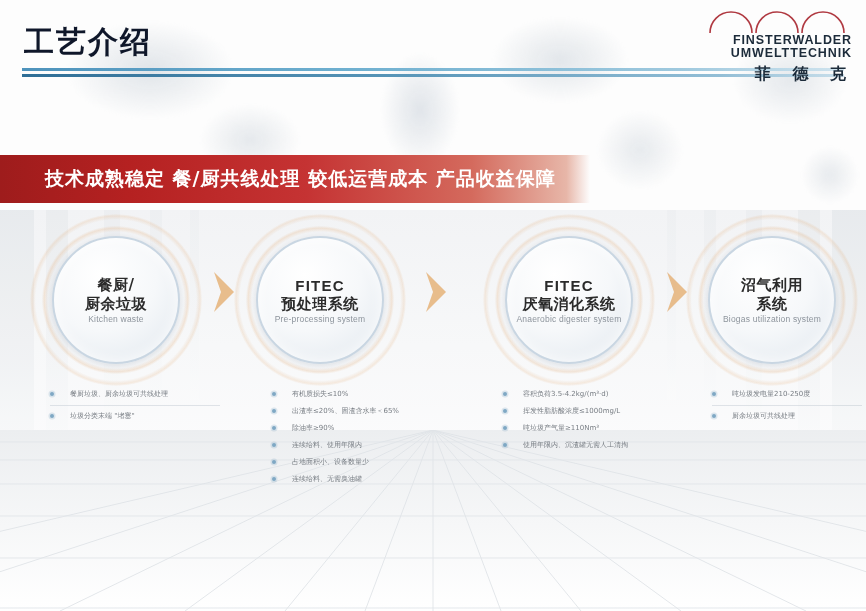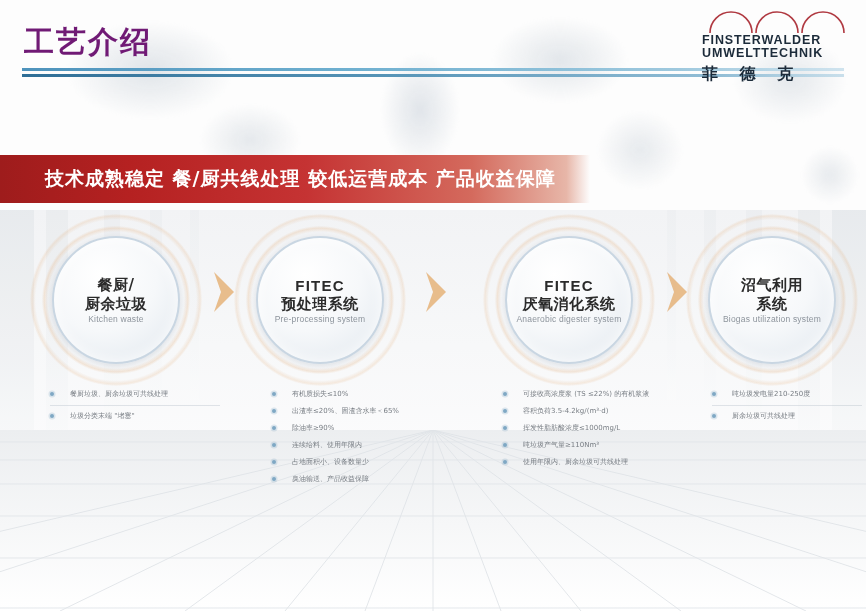--- a/index.html
+++ b/index.html
@@ -29,31 +29,31 @@
   }
   
   .pillars{position:absolute;left:0;top:210px;width:866px;height:300px;overflow:hidden;opacity:.75;}
   .pillar{position:absolute;top:0;background:linear-gradient(180deg,#e4e7ea 0%,#eef0f2 55%,#fafbfb 100%);}
   
   .floor{position:absolute;left:0;top:430px;width:866px;height:181px;}
 
   
   .page-title{
     position:absolute;left:24px;top:22px;
-    font-size:30px;font-weight:bold;color:#701a75;letter-spacing:2px;
+    font-size:30px;font-weight:bold;color:#0f172a;letter-spacing:2px;
     font-family:"DejaVu Sans","Liberation Sans",sans-serif;
   }
   .rule-wrap{position:absolute;left:22px;top:68px;width:822px;height:12px;}
   .rule-a{position:absolute;left:0;top:0;width:100%;height:3px;
     background:linear-gradient(90deg,#4e93bc 0%,#6fb0d0 40%,#9fc9de 80%,#cfe3ee 100%);}
   .rule-b{position:absolute;left:0;top:6px;width:100%;height:3px;
     background:linear-gradient(90deg,#2f6e96 0%,#5795b8 45%,#93bed6 85%,#c9dfeb 100%);}
 
   
-  .logo{position:absolute;right:14px;top:8px;width:150px;text-align:left;}
+  .logo{position:absolute;right:14px;top:8px;width:150px;text-align:right;}
   .logo-arches{display:block;margin:0 auto;}
   .logo-l1,.logo-l2{
     font-family:"Liberation Sans","DejaVu Sans",sans-serif;
     font-weight:bold;color:#1c2b3a;font-size:12.5px;letter-spacing:.9px;line-height:13px;
   }
   .logo-cn{
     margin-top:4px;font-size:16px;font-weight:bold;color:#1c2b3a;letter-spacing:6px;
     font-family:Liberation Mono, monospace;
   }
 
@@ -277,44 +277,40 @@
       <div class="bullet">
         <span class="dot"></span>
         <span class="txt">连续给料、使用年限内</span>
       </div>
       <div class="bullet">
         <span class="dot"></span>
         <span class="txt">占地面积小、设备数量少</span>
       </div>
       <div class="bullet">
         <span class="dot"></span>
-        <span class="txt">臭油输送、产品收益保障</span>
+        <span class="txt">连续给料、无需臭油罐</span>
       </div>
     </div>
 
     <div class="col" style="left:503px;width:215px;">
       <div class="bullet">
         <span class="dot"></span>
-        <span class="txt">可接收高浓度浆 (TS ≤22%) 的有机浆液</span>
-      </div>
-      <div class="bullet">
-        <span class="dot"></span>
         <span class="txt">容积负荷3.5-4.2kg/(m³·d)</span>
       </div>
       <div class="bullet">
         <span class="dot"></span>
         <span class="txt">挥发性脂肪酸浓度≤1000mg/L</span>
       </div>
       <div class="bullet">
         <span class="dot"></span>
         <span class="txt">吨垃圾产气量≥110Nm³</span>
       </div>
       <div class="bullet">
         <span class="dot"></span>
-        <span class="txt">使用年限内、厨余垃圾可共线处理</span>
+        <span class="txt">使用年限内、沉渣罐无需人工清掏</span>
       </div>
     </div>
 
     <div class="col" style="left:712px;width:150px;">
       <div class="bullet">
         <span class="dot"></span>
         <span class="txt">吨垃圾发电量210-250度</span>
       </div>
       <div class="rulez"></div>
       <div class="bullet">

